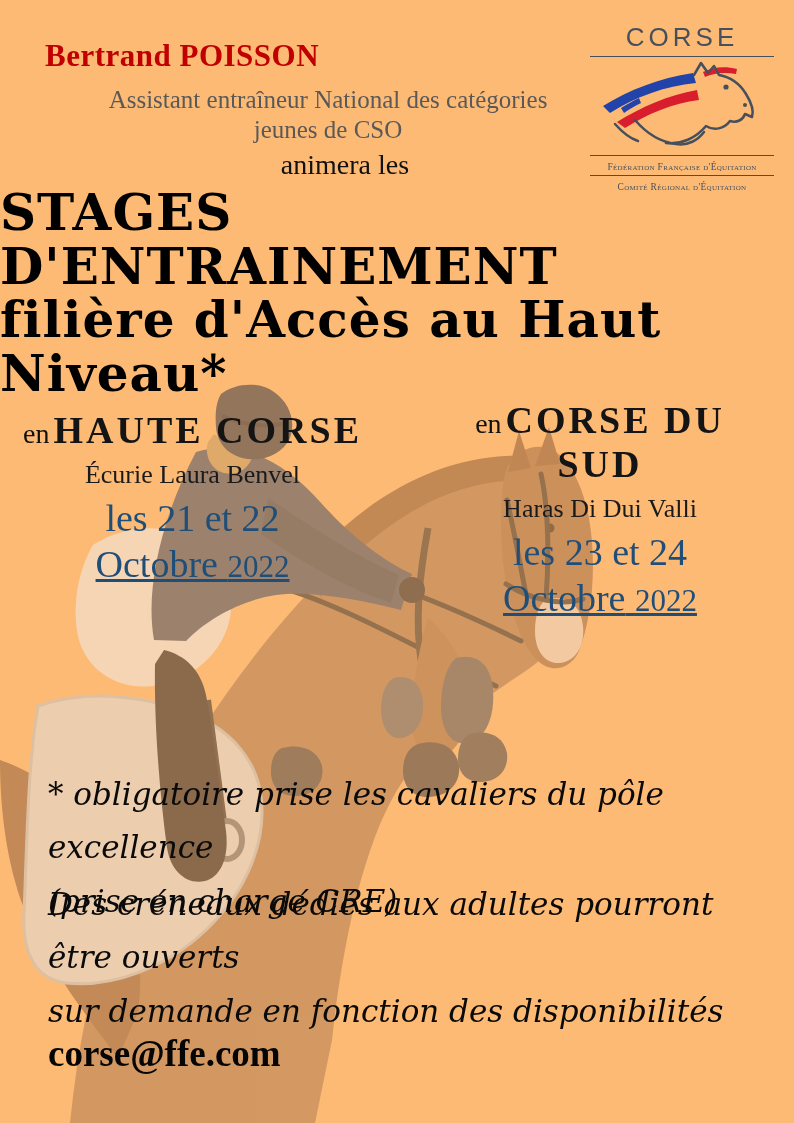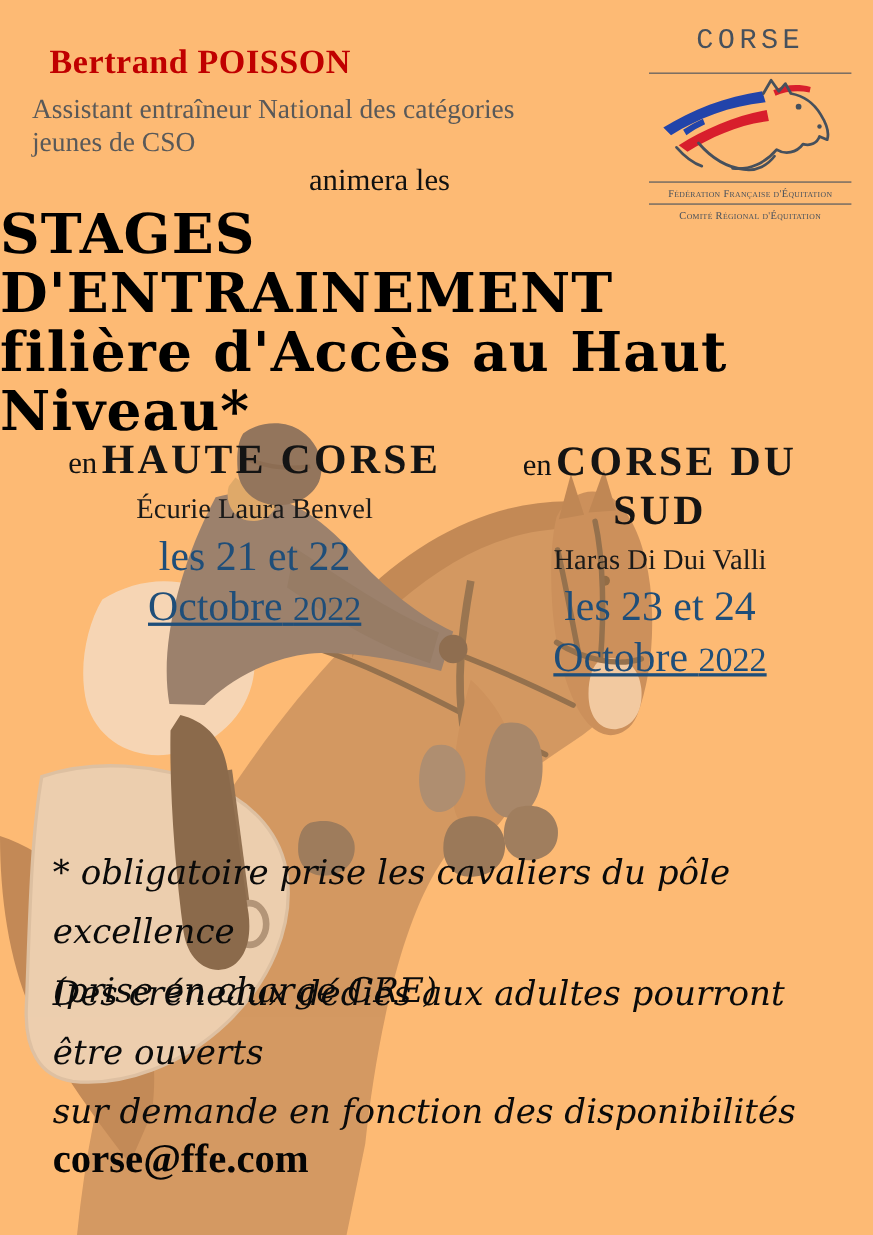--- a/index.html
+++ b/index.html
@@ -14,38 +14,39 @@
   }
   .layer{position:absolute;z-index:1;}
   
   .presenter-name{
     left:45px;top:38px;
     font-size:31px;font-weight:bold;
     color:var(--accent-red,#c00000);
     letter-spacing:0.5px;
   }
   .presenter-role{
-    left:29px;top:85px;width:560px;
+    left:48px;top:85px;width:560px;
     font-size:25px;color:var(--subtitle-gray,#595959);
     line-height:1.2;
+    text-align:center;
   }
   .intro-line{
     left:0;top:149px;width:690px;
     text-align:center;font-size:28px;color:#111;
   }
   
   .logo{
     left:590px;top:22px;width:184px;
     text-align:center;color:var(--logo-slate,#46505c);
     z-index:2;
   }
   .logo-name{
     font-size:26px;letter-spacing:4px;
-    padding-bottom:14px;border-bottom:1.5px solid var(--logo-slate,#46505c);
-    font-family:Liberation Mono, monospace;
+    padding-bottom:3px;border-bottom:1.5px solid var(--logo-slate,#46505c);
+    font-family:Liberation Sans, sans-serif;
   }
   .logo-art{display:block;margin:3px auto 0;}
   .logo-org{
     font-variant:small-caps;
     font-size:9.5px;letter-spacing:0.3px;
     border-top:1px solid var(--logo-slate,#46505c);
     padding-top:6px;margin-top:3px;
     white-space:nowrap;
   }
   
@@ -53,21 +54,21 @@
     left:0;top:186px;width:794px;
     text-align:left;
     font-family:"DejaVu Serif",serif;
     font-weight:bold;
     font-size:50px;line-height:1.07;
     letter-spacing:1px;
     color:#000;
   }
   
   .session{text-align:center;}
-  .session-left{left:15px;top:396px;width:355px;margin-left:39px;}
+  .session-left{left:15px;top:408px;width:355px;}
   .session-right{left:430px;top:398px;width:340px;}
   .session-en{font-size:28px;color:#111;}
   .session-region{
     font-size:38px;font-weight:bold;letter-spacing:3px;
     font-family:"Liberation Serif",serif;color:#141414;
   }
   .session-venue{font-size:26px;color:#1a1a1a;margin-top:8px;}
   .session-dates{font-size:38px;color:var(--date-blue,#1f4e79);margin-top:6px;}
   .session-month{font-size:38px;color:var(--date-blue,#1f4e79);margin-top:2px;text-decoration:underline;}
   .session-year{font-size:31px;}

